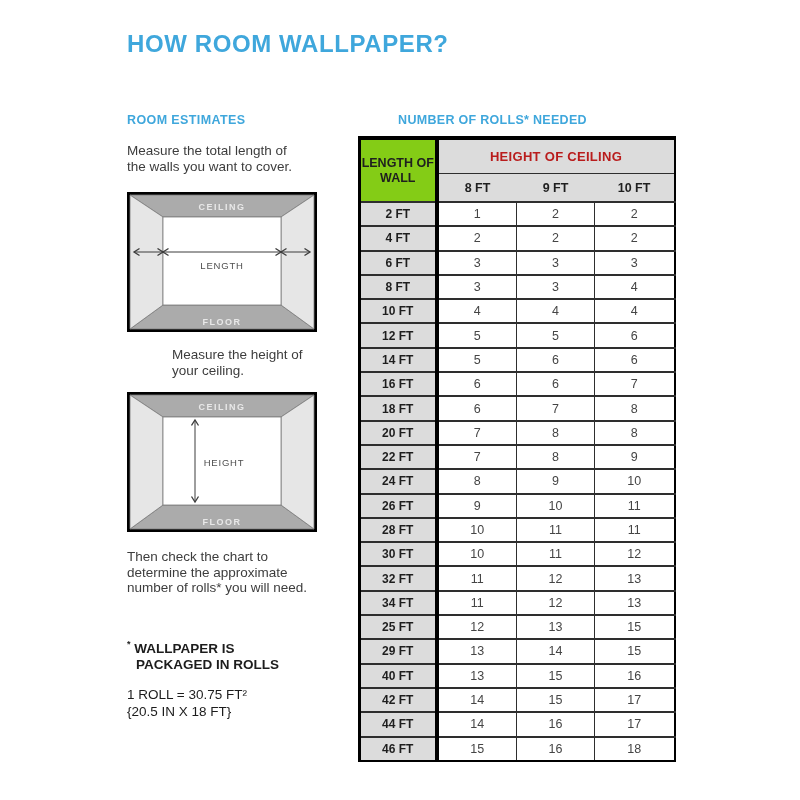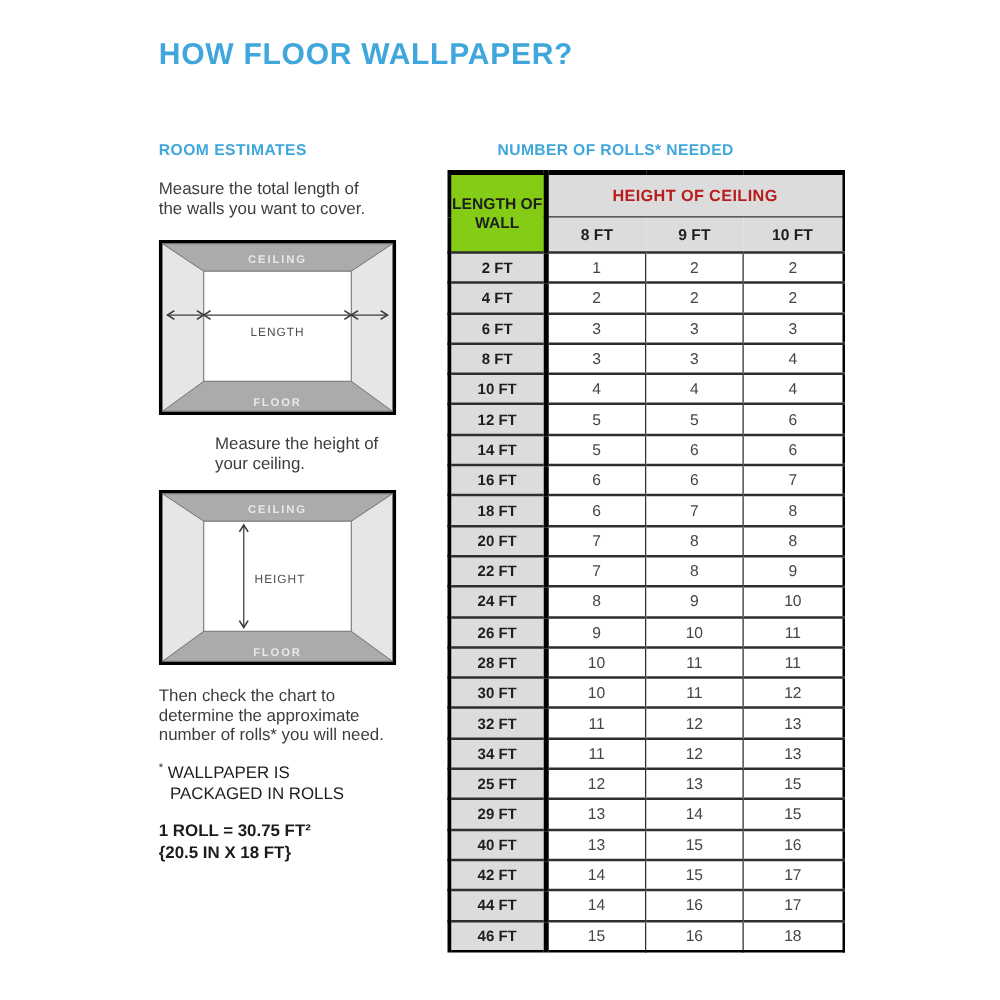--- a/index.html
+++ b/index.html
@@ -20,24 +20,24 @@
     color: #3fa7dc; margin: 0;
   }
   .para {
     margin: 16px 0 0 0; font-size: 13.5px; line-height: 15.5px;
     color: #3d3d3d; white-space: pre-line;
   }
   .diagram { display: block; margin-top: 18px; }
   .diagram2 { margin-top: 14px; }
   .p2 { margin-top: 15px; margin-left: 45px; }
   .p3 { margin-top: 17px; }
-  .footnote { margin-top: 10px; font-size: 13.5px; font-weight: normal; color: #1c1c1c; line-height: 17px; }
+  .footnote { margin-top: 40px; font-size: 13.5px; font-weight: bold; color: #1c1c1c; line-height: 17px; }
   .footnote sup { font-size: 9px; }
   .fn-line2 { padding-left: 9px; }
-  .rollinfo { margin-top: 14px; font-size: 13.5px; font-weight: bold; color: #1c1c1c; line-height: 16.5px; }
+  .rollinfo { margin-top: 14px; font-size: 13.5px; font-weight: normal; color: #1c1c1c; line-height: 16.5px; }
   
   .right-col { position: absolute; left: 358px; top: 113px; width: 269px; }
   .table-title {
     font-size: 12.5px; font-weight: bold; letter-spacing: 0.3px;
     color: #3fa7dc; margin: 0; text-align: center;
   }
   table.rolls {
     margin-top: 9px; border-collapse: collapse; table-layout: fixed;
     width: 315px;
     border: 2.5px solid #000;
@@ -60,21 +60,21 @@
   tbody td.label {
     background: #dcdcdc; font-size: 12px; font-weight: bold; color: #1e1e1e;
     border-right: 4px solid #000;
   }
   tbody td.val { font-size: 12.5px; color: #454545; background: #fff; }
   tbody td.val + td.val { border-left: 1px solid #2e2e2e; }
 </style>
 </head>
 <body>
 
-<h1 class="page-title">HOW FLOOR WALLPAPER?</h1>
+<h1 class="page-title">HOW ROOM WALLPAPER?</h1>
 
 <div class="left-col">
   <h2 class="section-heading">ROOM ESTIMATES</h2>
 
   <p class="para p1">Measure the total length of
 the walls you want to cover.</p>
 
   <svg class="diagram" width="190" height="140" viewBox="0 0 190 140">
     <defs>
       <marker id="ah1" markerWidth="10" markerHeight="10" refX="7.5" refY="4.5" orient="auto-start-reverse" markerUnits="userSpaceOnUse">

